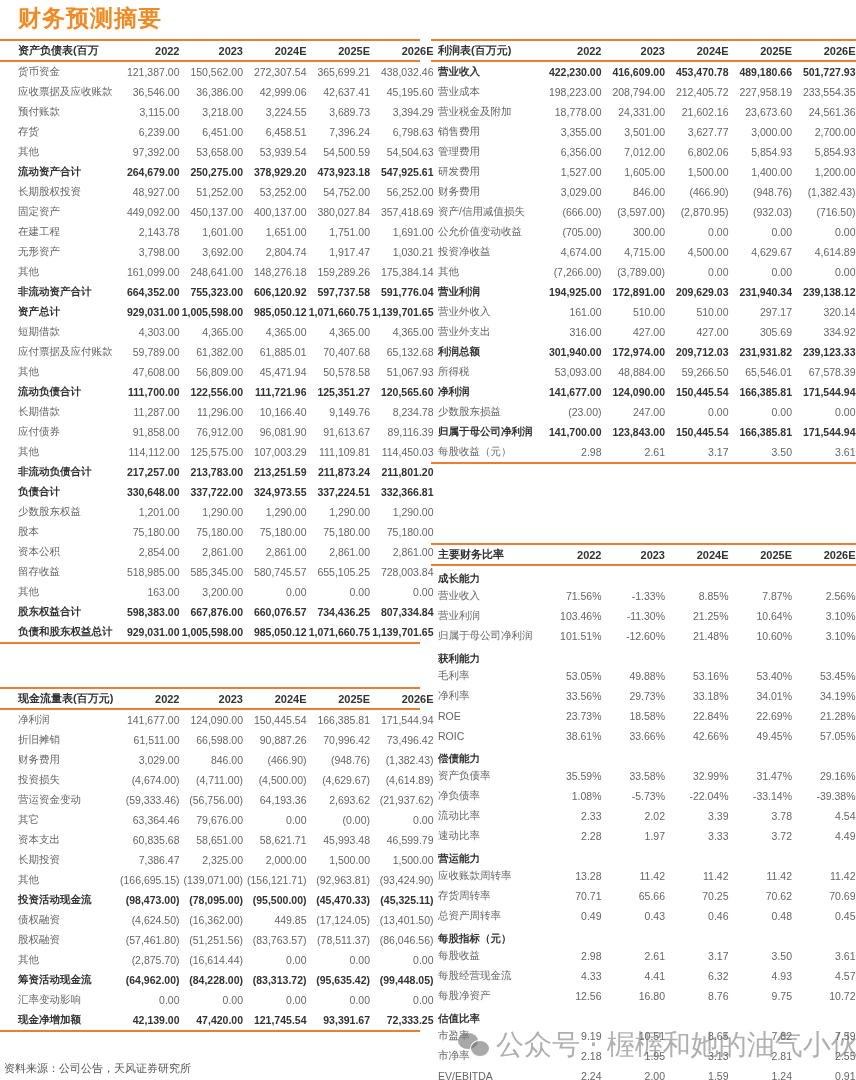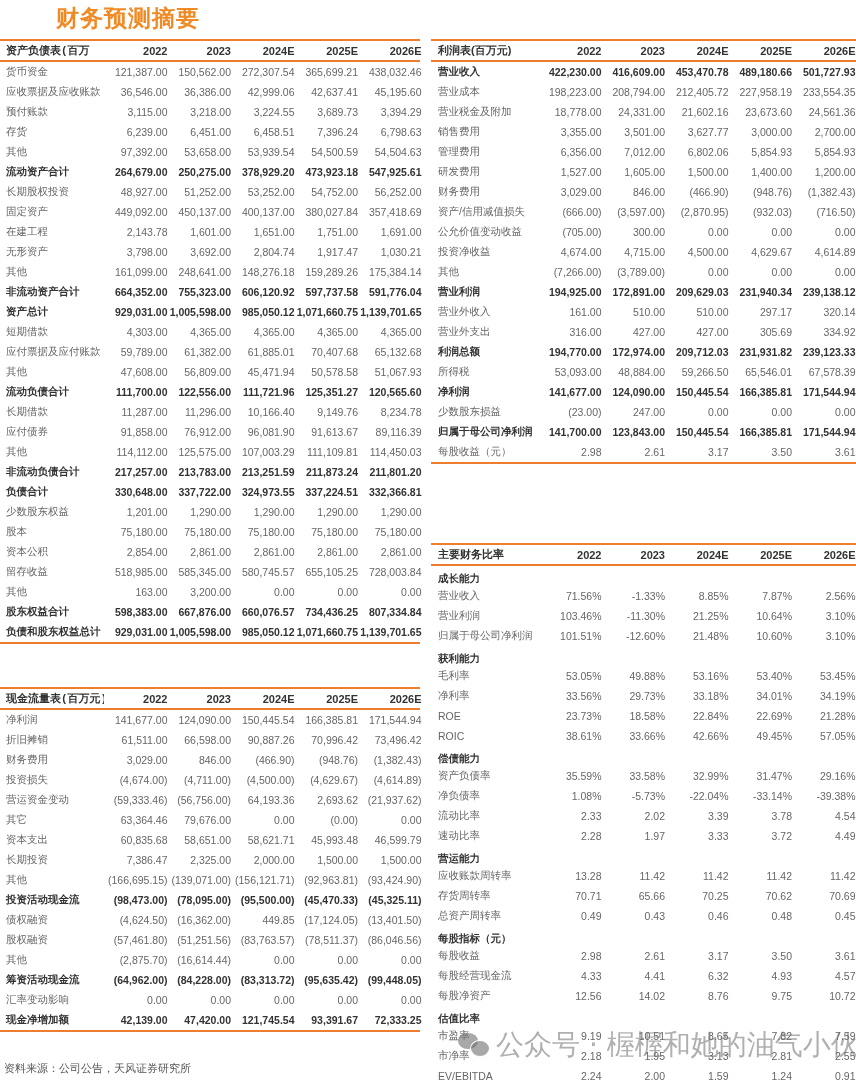--- a/index.html
+++ b/index.html
@@ -1,29 +1,29 @@
 <!DOCTYPE html>
 <html><head>
 <meta charset="utf-8">
 <style>
   html, body { margin:0; padding:0; background:#ffffff; }
   body { width:856px; height:1080px; position:relative; overflow:hidden;
          font-family:"Liberation Sans","DejaVu Sans",sans-serif; color:#555; }
   .title { position:absolute; left:18px; top:3px; font-size:23px; font-weight:bold;
-           color:#f08a24; letter-spacing:1px; font-family:"DejaVu Sans",sans-serif;margin-left:38px; }
+           color:#f08a24; letter-spacing:1px; font-family:"DejaVu Sans",sans-serif; }
   .tbl { position:absolute; }
   .tbl .hdr { display:flex; height:19px; align-items:center; border-top:2px solid #ed7d31;
               border-bottom:2px solid #ed7d31; font-weight:bold; color:#333; font-size:11px; }
   .tbl .row { display:flex; height:20px; align-items:center; font-size:10.5px; color:#666; }
   .tbl .row.bold { font-weight:bold; color:#333; }
   .tbl .row.section { font-weight:bold; color:#333;align-items:flex-end; }
   .tbl .lbl { flex:0 0 auto; white-space:nowrap; overflow:hidden; }
   .tbl .c { text-align:right; white-space:nowrap; flex:0 0 auto; }
   .tbl .foot { border-top:2px solid #ed7d31; }
-  .L .lbl { width:98px; padding-left:6px;font-family:Liberation Mono, monospace; }
+  .L .lbl { width:98px; padding-left:18px; }
   .L .c { width:63.5px; }
   .R .lbl { width:100px; padding-left:7px; }
   .R .c { width:63.5px; }
   .source { position:absolute; left:4px; top:1061px; font-size:11px; color:#555; }
   .watermark { position:absolute; left:458px; top:1026px; font-size:28px; color:rgba(110,110,110,0.55);
                font-family:"DejaVu Sans",sans-serif; white-space:nowrap; display:flex; align-items:center; }
   .wm-icon { width:30px; height:24px; position:relative; margin-right:8px; }
   .wm-icon .b1 { position:absolute; left:0; top:0; width:20px; height:16px; border-radius:50%; background:rgba(110,110,110,0.6); }
   .wm-icon .b2 { position:absolute; left:12px; top:7px; width:18px; height:15px; border-radius:50%; background:rgba(110,110,110,0.6); border:1px solid #fff; }
 </style>
@@ -532,21 +532,21 @@
     <div class="row">
       <span class="lbl">营业外支出</span>
       <span class="c">316.00</span>
       <span class="c">427.00</span>
       <span class="c">427.00</span>
       <span class="c">305.69</span>
       <span class="c">334.92</span>
     </div>
     <div class="row bold">
       <span class="lbl">利润总额</span>
-      <span class="c">194,770.00</span>
+      <span class="c">301,940.00</span>
       <span class="c">172,974.00</span>
       <span class="c">209,712.03</span>
       <span class="c">231,931.82</span>
       <span class="c">239,123.33</span>
     </div>
     <div class="row">
       <span class="lbl">所得税</span>
       <span class="c">53,093.00</span>
       <span class="c">48,884.00</span>
       <span class="c">59,266.50</span>
@@ -761,21 +761,21 @@
       <span class="lbl">每股经营现金流</span>
       <span class="c">4.33</span>
       <span class="c">4.41</span>
       <span class="c">6.32</span>
       <span class="c">4.93</span>
       <span class="c">4.57</span>
     </div>
     <div class="row">
       <span class="lbl">每股净资产</span>
       <span class="c">12.56</span>
-      <span class="c">14.02</span>
+      <span class="c">16.80</span>
       <span class="c">8.76</span>
       <span class="c">9.75</span>
       <span class="c">10.72</span>
     </div>
     <div class="row section">
       <span class="lbl">估值比率</span>
       <span class="c"></span>
       <span class="c"></span>
       <span class="c"></span>
       <span class="c"></span>

